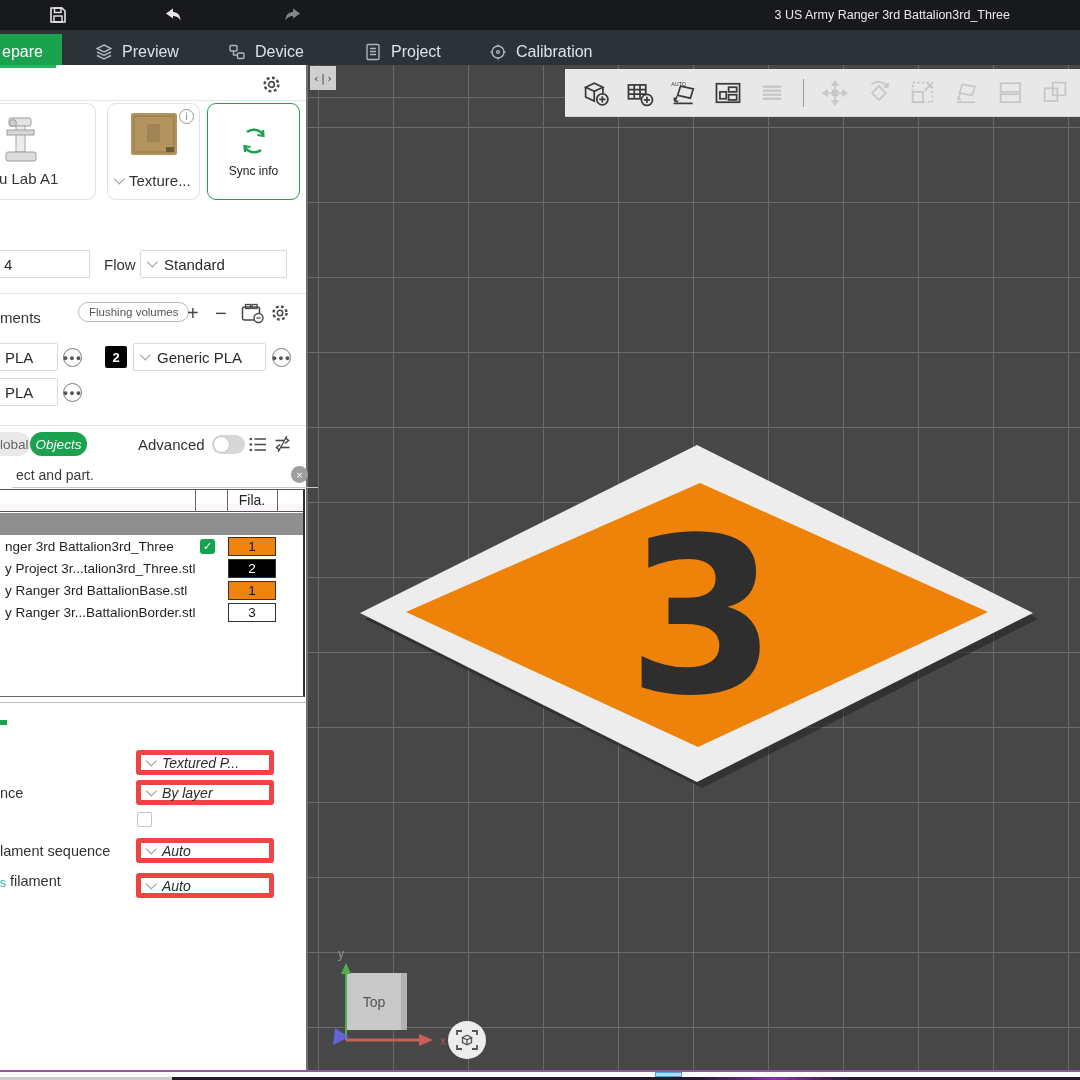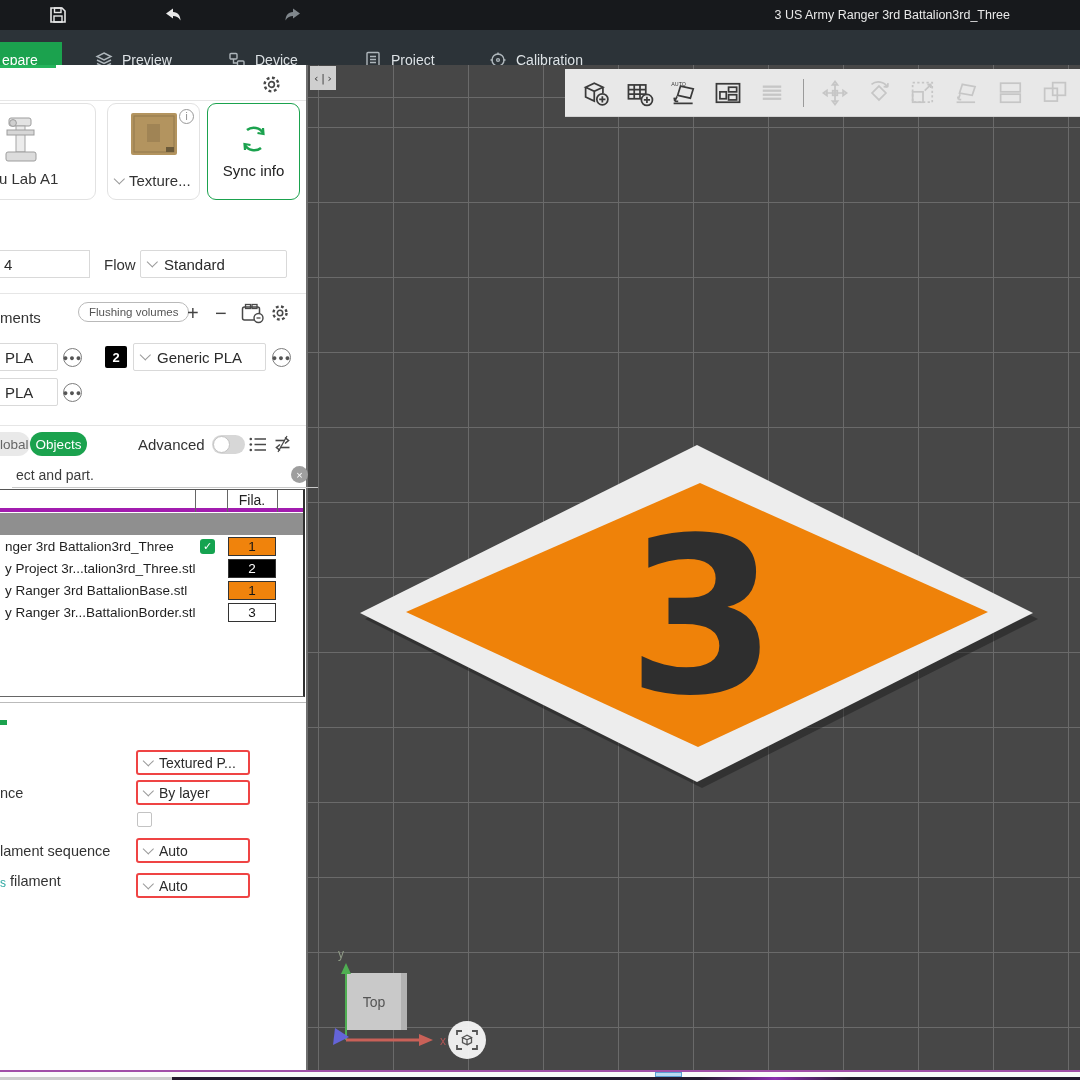--- a/index.html
+++ b/index.html
@@ -8,22 +8,22 @@
   #stage { position:relative; width:1080px; height:1080px; }
   .abs { position:absolute; }
 
   
   #window-bar { left:0; top:0; width:1080px; height:30px; background:#17191c; }
   #window-bar svg { position:absolute; top:5px; }
   #win-title { position:absolute; right:70px; top:8px; color:#e9e9e9; font-size:12.5px; }
 
   
   #tab-bar { left:0; top:30px; width:1080px; height:35px; background:#2c3338; }
-  .tab { position:absolute; top:12px; height:35px; display:flex; align-items:center; gap:9px;
-         color:#dde2e5; font-size:14px; }
+  .tab { position:absolute; top:4px; height:35px; display:flex; align-items:center; gap:9px;
+         color:#dde2e5; font-size:16px; }
   .tab svg { stroke:#aeb6bb; fill:none; stroke-width:1.4; }
   #tab-prepare { left:0; width:62px; background:#1ba24e; color:#fff; padding-left:2px; overflow:hidden; }
   #green-remnant { left:0; top:65px; width:56px; height:3px; background:#25b45c; z-index:5; }
 
   
   #sidebar { left:0; top:65px; width:308px; height:1005px; background:#fff;
              border-right:2px solid #6f6f6f; z-index:3; }
   .divider { position:absolute; left:0; width:306px; height:1px; background:#e6e6e6; }
   .card { position:absolute; top:38px; height:97px; border:1px solid #e2e2e2; border-radius:9px; background:#fff; }
   #sync-card { border:1.5px solid #1ba24e; display:flex; flex-direction:column; align-items:center; justify-content:center; gap:8px; }
@@ -48,34 +48,34 @@
   #adv-toggle { position:absolute; width:33px; height:19px; border-radius:10px; background:#d7d7d7; }
   #adv-toggle .knob { position:absolute; left:1px; top:1px; width:17px; height:17px; border-radius:50%;
           background:#fff; border:1px solid #c2c2c2; }
   #search-row { position:absolute; left:12px; top:398px; width:306px; height:25px; border-bottom:1px solid #c9c9c9; }
   #search-row .txt { position:absolute; left:4px; top:4px; font-size:14px; color:#3c3c3c; }
   #search-close { position:absolute; right:10px; top:3px; width:17px; height:17px; border-radius:50%;
           background:#9e9e9e; color:#fff; font-size:11px; display:flex; align-items:center; justify-content:center; }
 
   #obj-table { position:absolute; left:0; top:424px; width:305px; height:208px; background:#fff;
           border-top:1px solid #555; border-bottom:1px solid #666; border-right:2px solid #2f2f2f; }
-  #obj-header { position:relative; height:22px; border-bottom:4px solid #a21caf; }
+  #obj-header { position:relative; height:22px; border-bottom:1px solid #a21caf; }
   #obj-header .colline { position:absolute; top:0; width:1px; height:22px; background:#666; }
   #fila-header { position:absolute; left:227px; width:50px; text-align:center; font-size:14px; color:#222; top:2px; }
   #sel-row { position:absolute; left:0; top:23px; width:303px; height:22px; background:#8f8f8f; }
   .obj-row { position:absolute; left:0; width:303px; height:22px; }
   .obj-row .nm { position:absolute; left:5px; top:3px; font-size:13.5px; color:#1f1f1f; white-space:nowrap; }
   .obj-row .fila-badge { position:absolute; left:228px; top:1px; width:48px; height:19px;
           border:1px solid #333; font-size:13.5px; display:flex; align-items:center; justify-content:center; }
   .obj-check { position:absolute; left:200px; top:3px; width:15px; height:15px; background:#15a350;
           border-radius:3px; color:#fff; font-size:11px; display:flex; align-items:center; justify-content:center; }
 
   .set-label { position:absolute; font-size:14.5px; color:#333; white-space:nowrap; }
-  .set-dd { position:absolute; left:136px; width:114px; height:25px; border:2px solid #ef4444; border-radius:3px;
-          background:#fff; font-size:14px; color:#2b2b2b; display:flex; align-items:center; gap:6px; padding-left:7px; }
+  .set-dd { position:absolute; left:136px; width:138px; height:25px; border:5px solid #ef4444; border-radius:3px;
+          background:#fff; font-size:14px; color:#2b2b2b; display:flex; align-items:center; gap:6px; padding-left:7px;font-style:italic; }
   #spiral-check { position:absolute; left:137px; top:747px; width:15px; height:15px; border:1px solid #c3c3c3;
           border-radius:2px; background:#fff; }
   #teal-mark { position:absolute; left:0; top:811px; font-size:12px; color:#2aa7a0; }
   #green-mark { position:absolute; left:0; top:655px; width:7px; height:5px; background:#1ba24e; }
 
   
   #viewport { left:308px; top:65px; width:772px; height:1005px; background:#474747;
     background-image:
       repeating-linear-gradient(to right, #6a6a6a 0, #6a6a6a 1px, transparent 1px, transparent 75px),
       repeating-linear-gradient(to bottom, #6a6a6a 0, #6a6a6a 1px, transparent 1px, transparent 75px);
@@ -199,21 +199,21 @@
       </div>
     </div>
 
     <div class="card" id="sync-card" style="left:207px; width:93px;">
       <svg width="32" height="30" viewBox="0 0 32 30">
         <path d="M9 6 A10 8.5 0 0 1 25 9" fill="none" stroke="#1ba24e" stroke-width="2.6"></path>
         <path d="M25 4 L25.5 10 L19.5 9" fill="none" stroke="#1ba24e" stroke-width="2.2"></path>
         <path d="M23 24 A10 8.5 0 0 1 7 21" fill="none" stroke="#1ba24e" stroke-width="2.6"></path>
         <path d="M7 26 L6.5 20 L12.5 21" fill="none" stroke="#1ba24e" stroke-width="2.2"></path>
       </svg>
-      <div style="font-size:15px; color:#222;">Sync info</div>
+      <div style="font-size:12px; color:#222;">Sync info</div>
     </div>
 
     <div class="inputbox" style="left:-2px; top:185px; width:92px; padding-left:5px;">
       <span>4</span>
     </div>
     <div class="label15" style="left:104px; top:191px;">Flow</div>
     <div class="ddbox" style="left:140px; top:185px; width:147px;">
       <span class="chev"></span>
       <span>Standard</span>
     </div>
@@ -251,21 +251,21 @@
     <div class="ddbox" style="left:-28px; top:313px; width:86px; padding-left:32px;">
       <span>PLA</span>
     </div>
     <div class="ellipsis-circle" style="left:63px; top:318px;">●●●</div>
 
     <div class="divider" style="top:360px"></div>
 
     <div class="gray-pill" style="left:-18px; top:367px; width:48px; padding-left:18px;">
       <span>lobal</span>
     </div>
-    <div class="green-pill" style="left:30px; top:367px;">
+    <div class="green-pill" style="left:30px; top:367px;font-style:italic;">
       <span>Objects</span>
     </div>
     <div class="label15" style="left:138px; top:371px;">Advanced</div>
     <div id="adv-toggle" style="left:212px; top:370px;">
       <div class="knob"></div>
     </div>
     <svg class="abs" style="left:249px; top:371px" width="18" height="17" viewBox="0 0 18 17">
       <circle cx="1.8" cy="3" r="1.3" fill="#484848"></circle>
         <circle cx="1.8" cy="8.5" r="1.3" fill="#484848"></circle>
         <circle cx="1.8" cy="14" r="1.3" fill="#484848"></circle>

